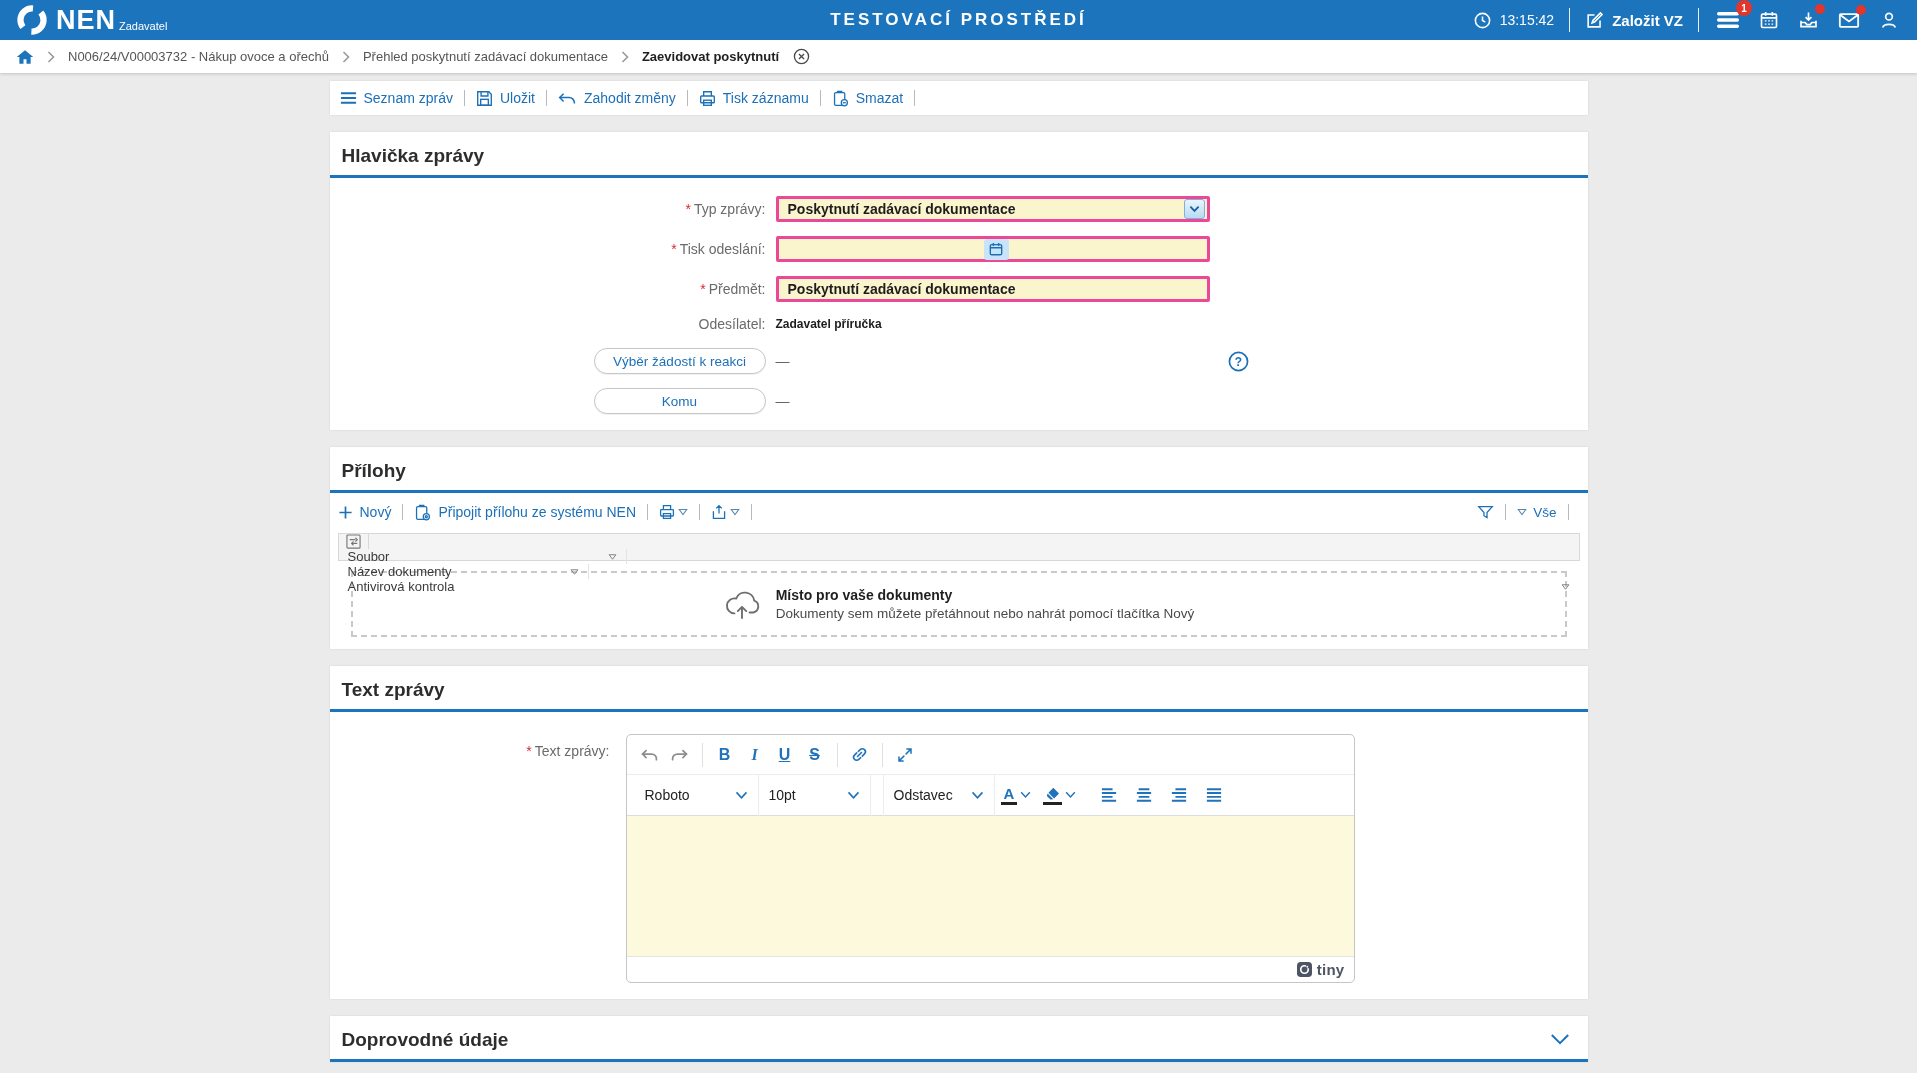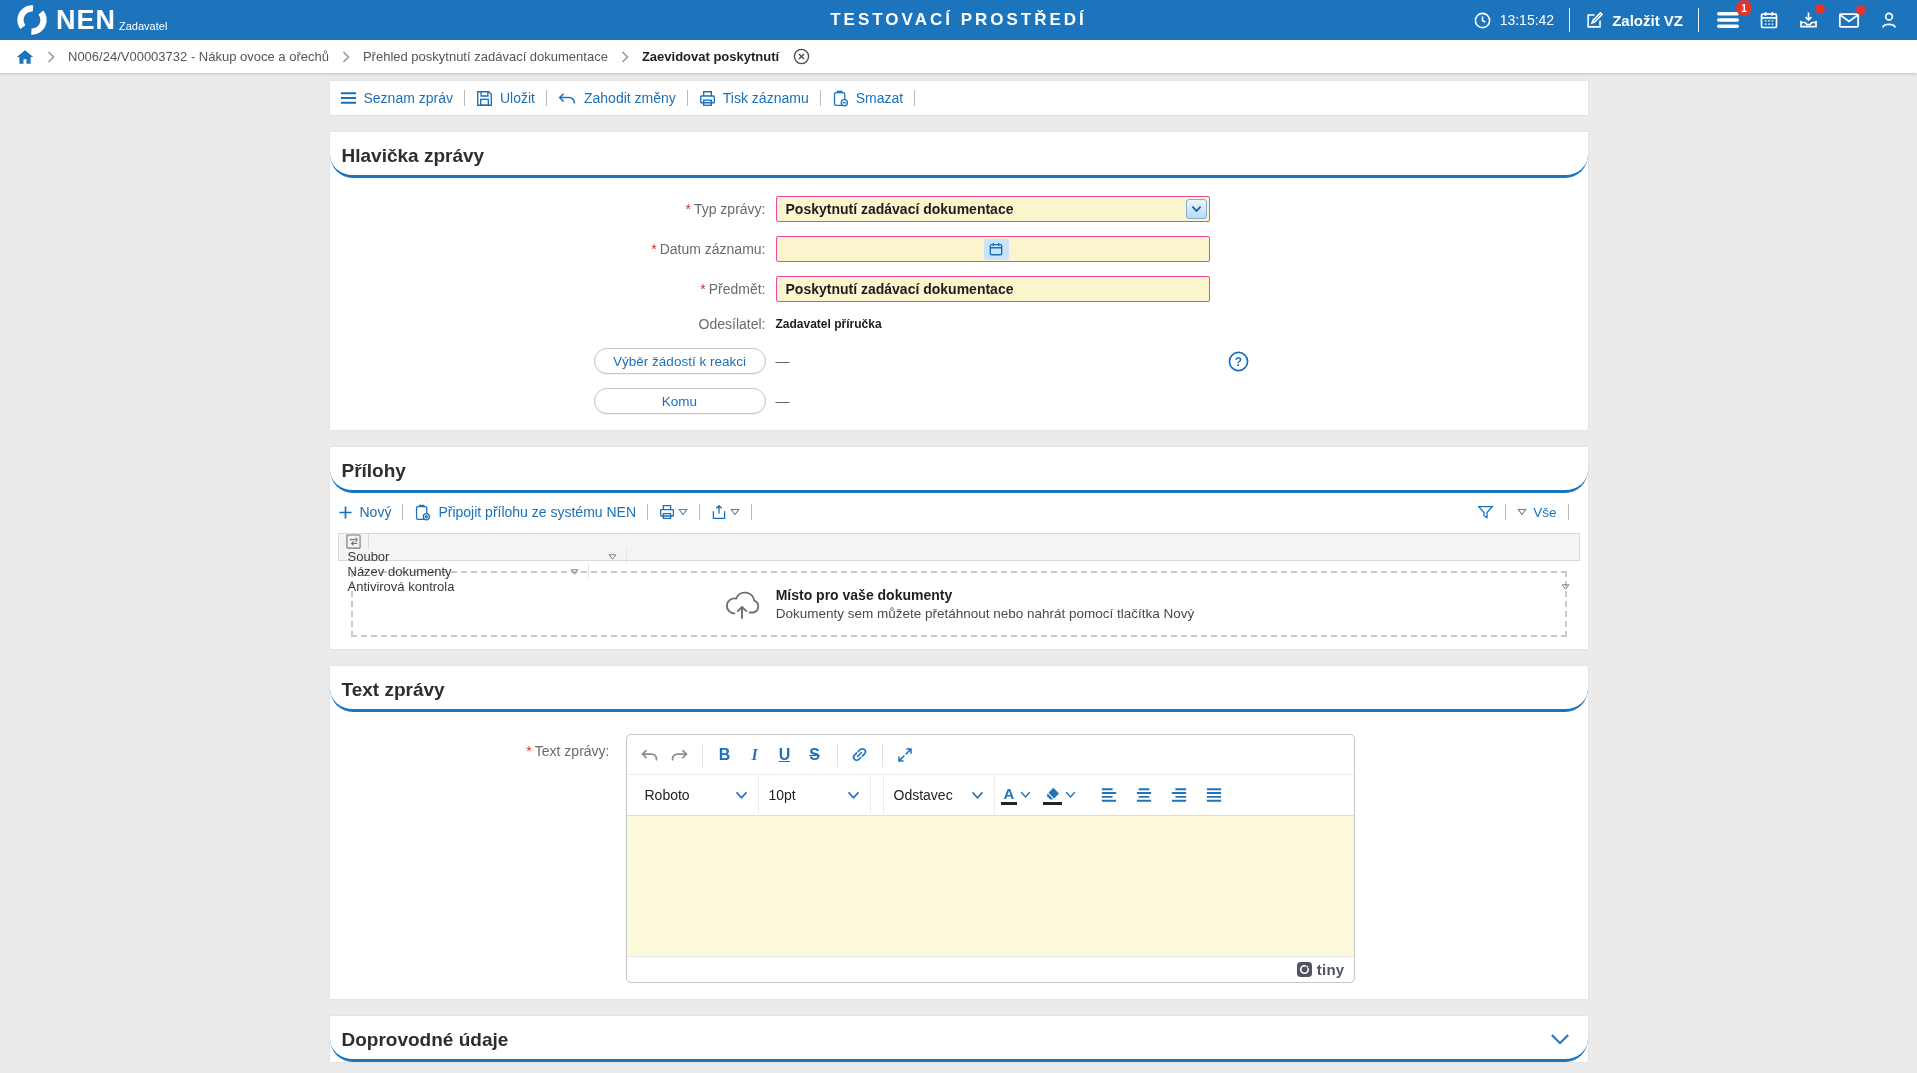--- a/index.html
+++ b/index.html
@@ -49,33 +49,32 @@
   .block { background:#fff; margin-bottom:17px; box-shadow:0 0 2px rgba(0,0,0,.10); }
 
   .toolbar-block { height:34px; display:flex; align-items:center; padding:0 10px; }
   .tl-item { display:flex; align-items:center; gap:7px; color:#1c70b8; font-size:14px; cursor:pointer; white-space:nowrap; }
   .vsep { width:1px; height:16px; background:#b9b9b9; margin:0 11px; flex:none; }
 
   .section-head {
     display:flex; align-items:center; justify-content:space-between;
     padding:13px 12px 8px; font-size:19px; font-weight:bold; color:#2d2d2d;
     border-bottom:3px solid #1b74bc;
-    border-radius:23px;
   }
   .chev-btn { cursor:pointer; display:flex; padding:2px 6px; }
 
   
   .form-body { padding:18px 0 16px; position:relative; }
   .frow { display:flex; align-items:center; margin-bottom:14px; }
   .flabel { width:444px; text-align:right; padding-right:8px; font-size:14px; color:#6b6b6b; white-space:nowrap; }
   .btncell { display:flex; justify-content:flex-end; align-items:center; }
   .req { color:#d12e2e; margin-right:3px; font-size:14px; }
   .ffield { width:434px; margin-left:2px; display:flex; align-items:center; }
   .input {
-    width:100%; height:26px; background:#fbf5ce; border:1px solid #ec4899; border-radius:2px;
+    width:100%; height:26px; background:#fbf5ce; border:3px solid #ec4899; border-radius:2px;
     display:flex; align-items:center; padding:0 2px 0 9px;
     font-size:14px; font-weight:bold; color:#1d1d1d; cursor:text;
   }
   .select-btn { margin-left:auto; width:21px; height:20px; border:1px solid #7fb0d8; border-radius:3px;
     background:linear-gradient(#eaf5fd,#b8daf4); display:flex; align-items:center; justify-content:center; cursor:pointer; }
   .cal-btn { margin:0 auto; width:25px; height:21px; border-radius:3px; background:#c9e4f8;
     display:flex; align-items:center; justify-content:center; cursor:pointer; }
   .plain-value { font-size:12px; font-weight:bold; color:#1d1d1d; }
   .action-btn { display:inline-flex; align-items:center; justify-content:center;
     width:172px; height:26px; background:#fff; border:1px solid #c6c6c6; border-radius:13px;
@@ -323,21 +322,21 @@
               <svg width="11" height="8" viewBox="0 0 12 8" fill="none" stroke="#1a5f9e" stroke-width="2">
                   <path d="M1.5 1.5L6 6l4.5-4.5"></path>
                 </svg>
             </span>
           </div>
         </div>
       </div>
 
       <div class="frow">
         <div class="flabel">
-          <span class="req">*</span><span>Datum záznamu:</span>
+          <span class="req">*</span><span>Tisk odeslání:</span>
         </div>
         <div class="ffield">
           <div class="input">
             <span></span>
             <span class="cal-btn">
               <svg width="14" height="14" viewBox="0 0 16 16" fill="none" stroke="#1b6fb5" stroke-width="1.6">
                 <rect x="1.5" y="3" width="13" height="11.5" rx="1.5"></rect>
                   <path d="M1.5 6.5h13M5 1v3.5M11 1v3.5"></path>
               </svg>
             </span>

